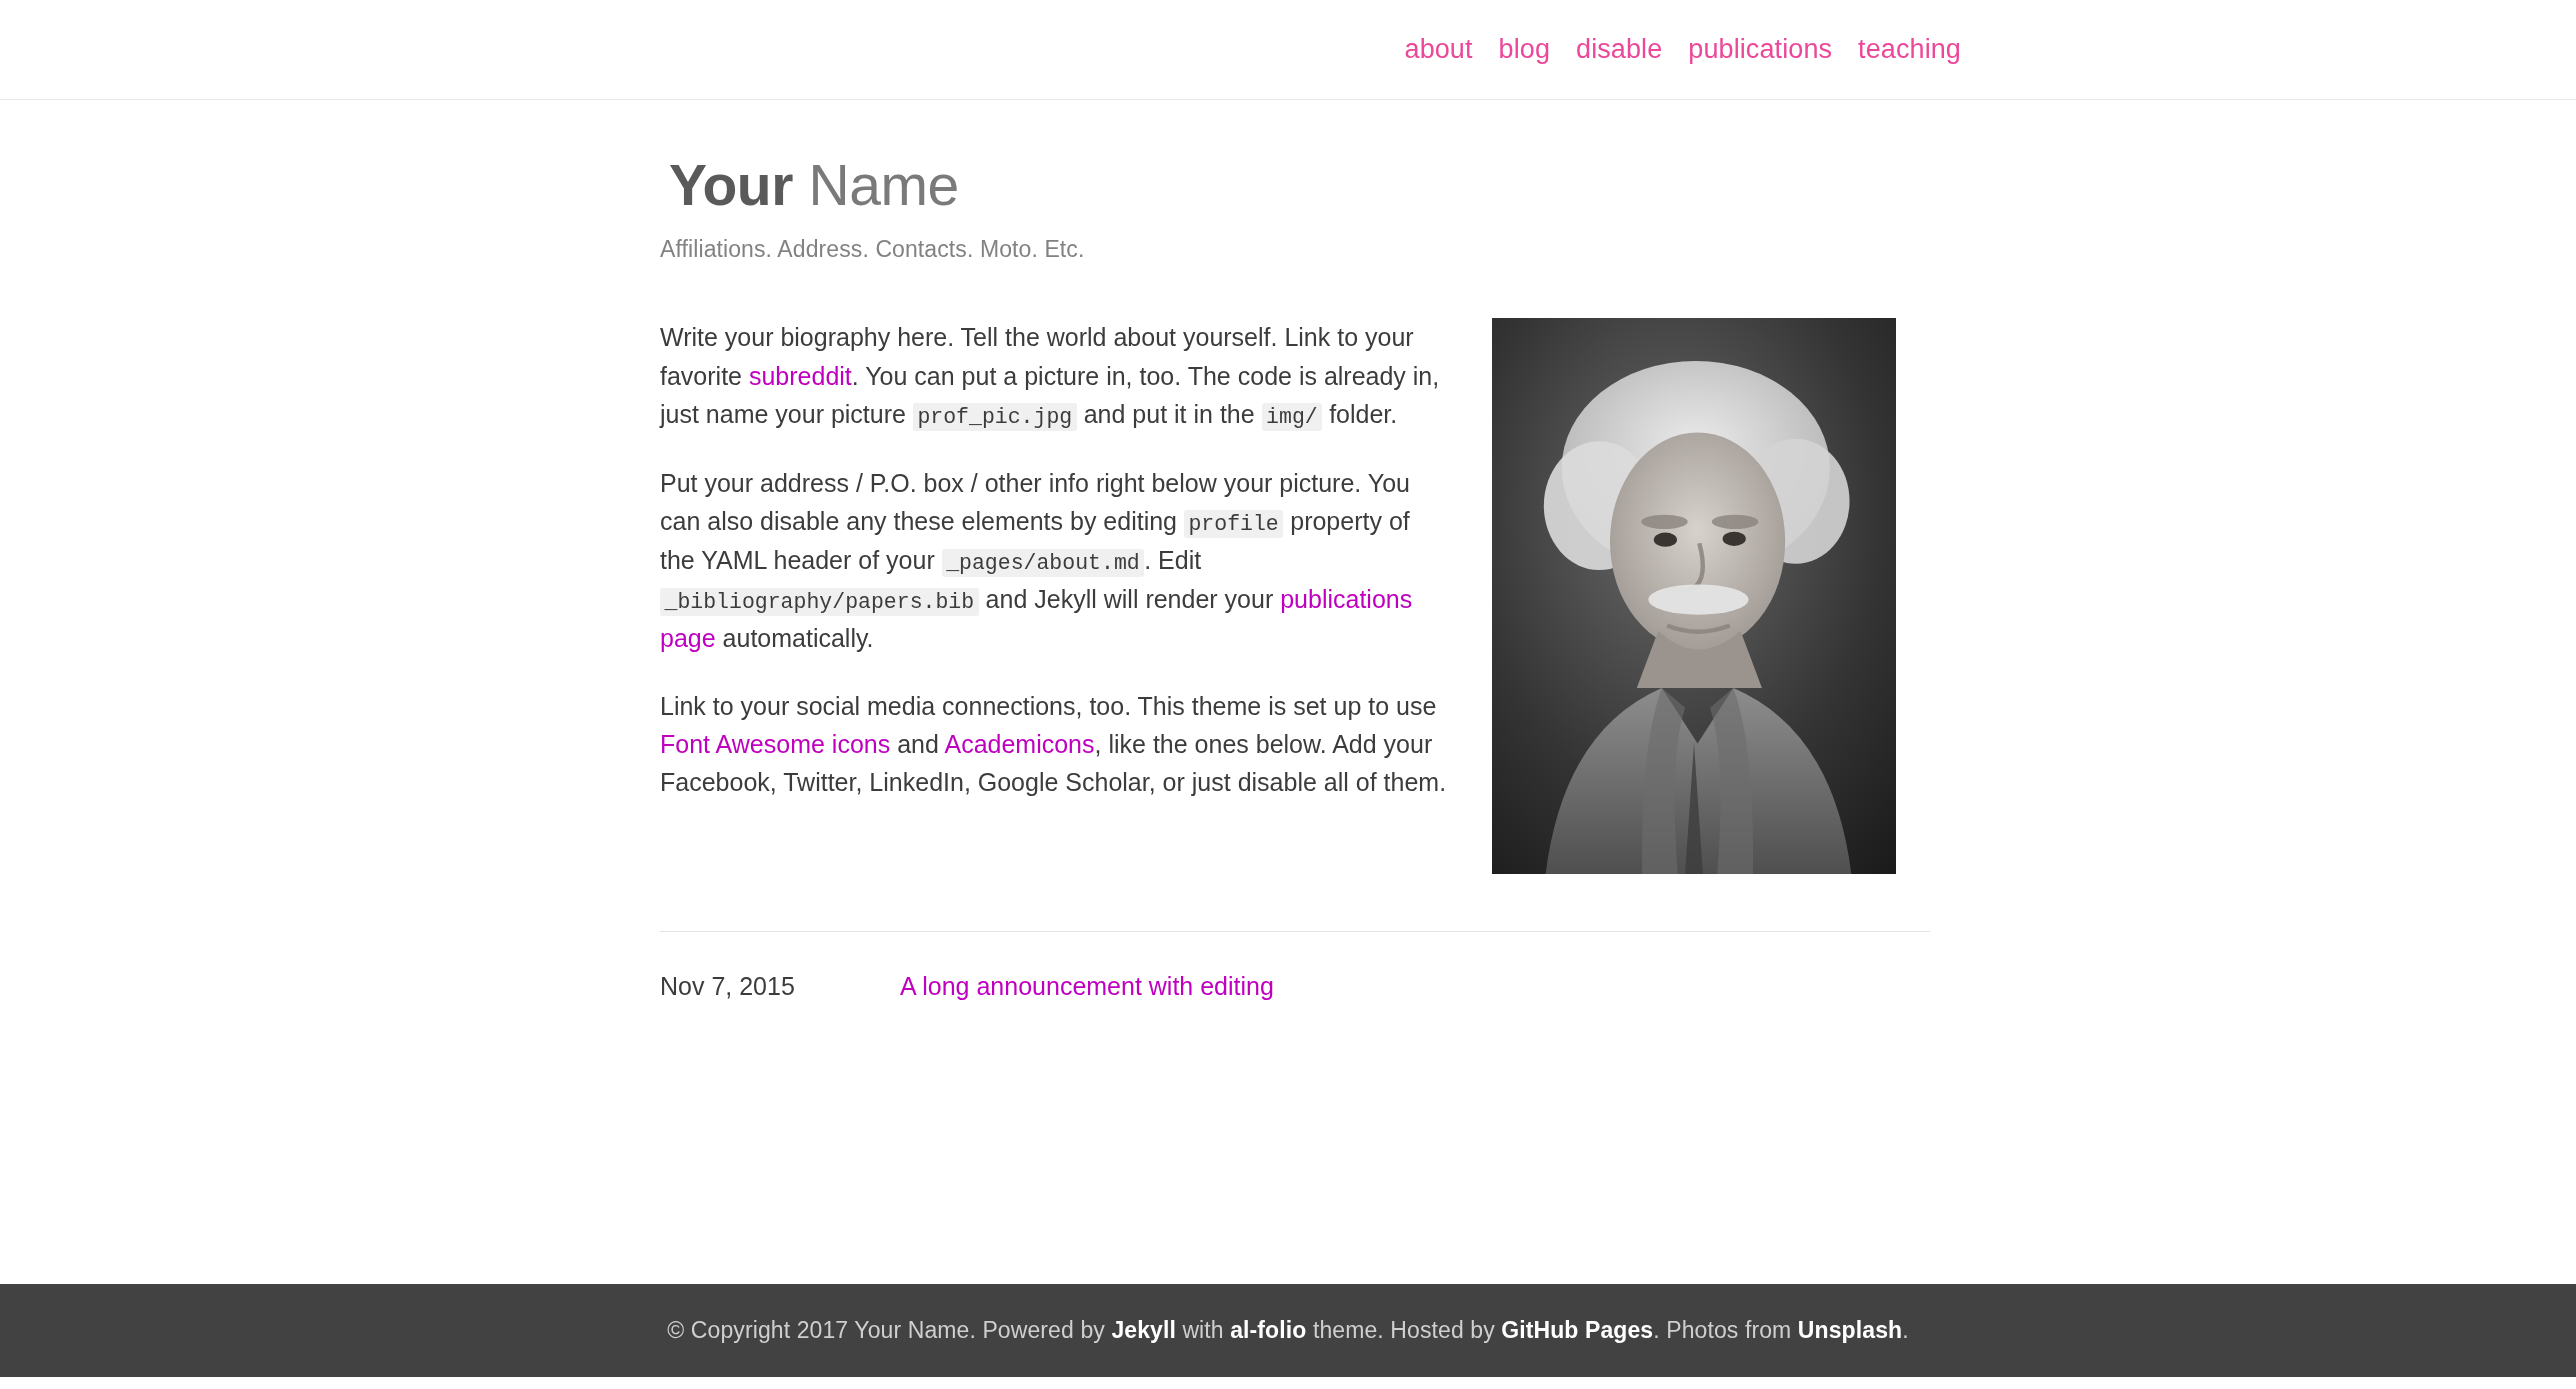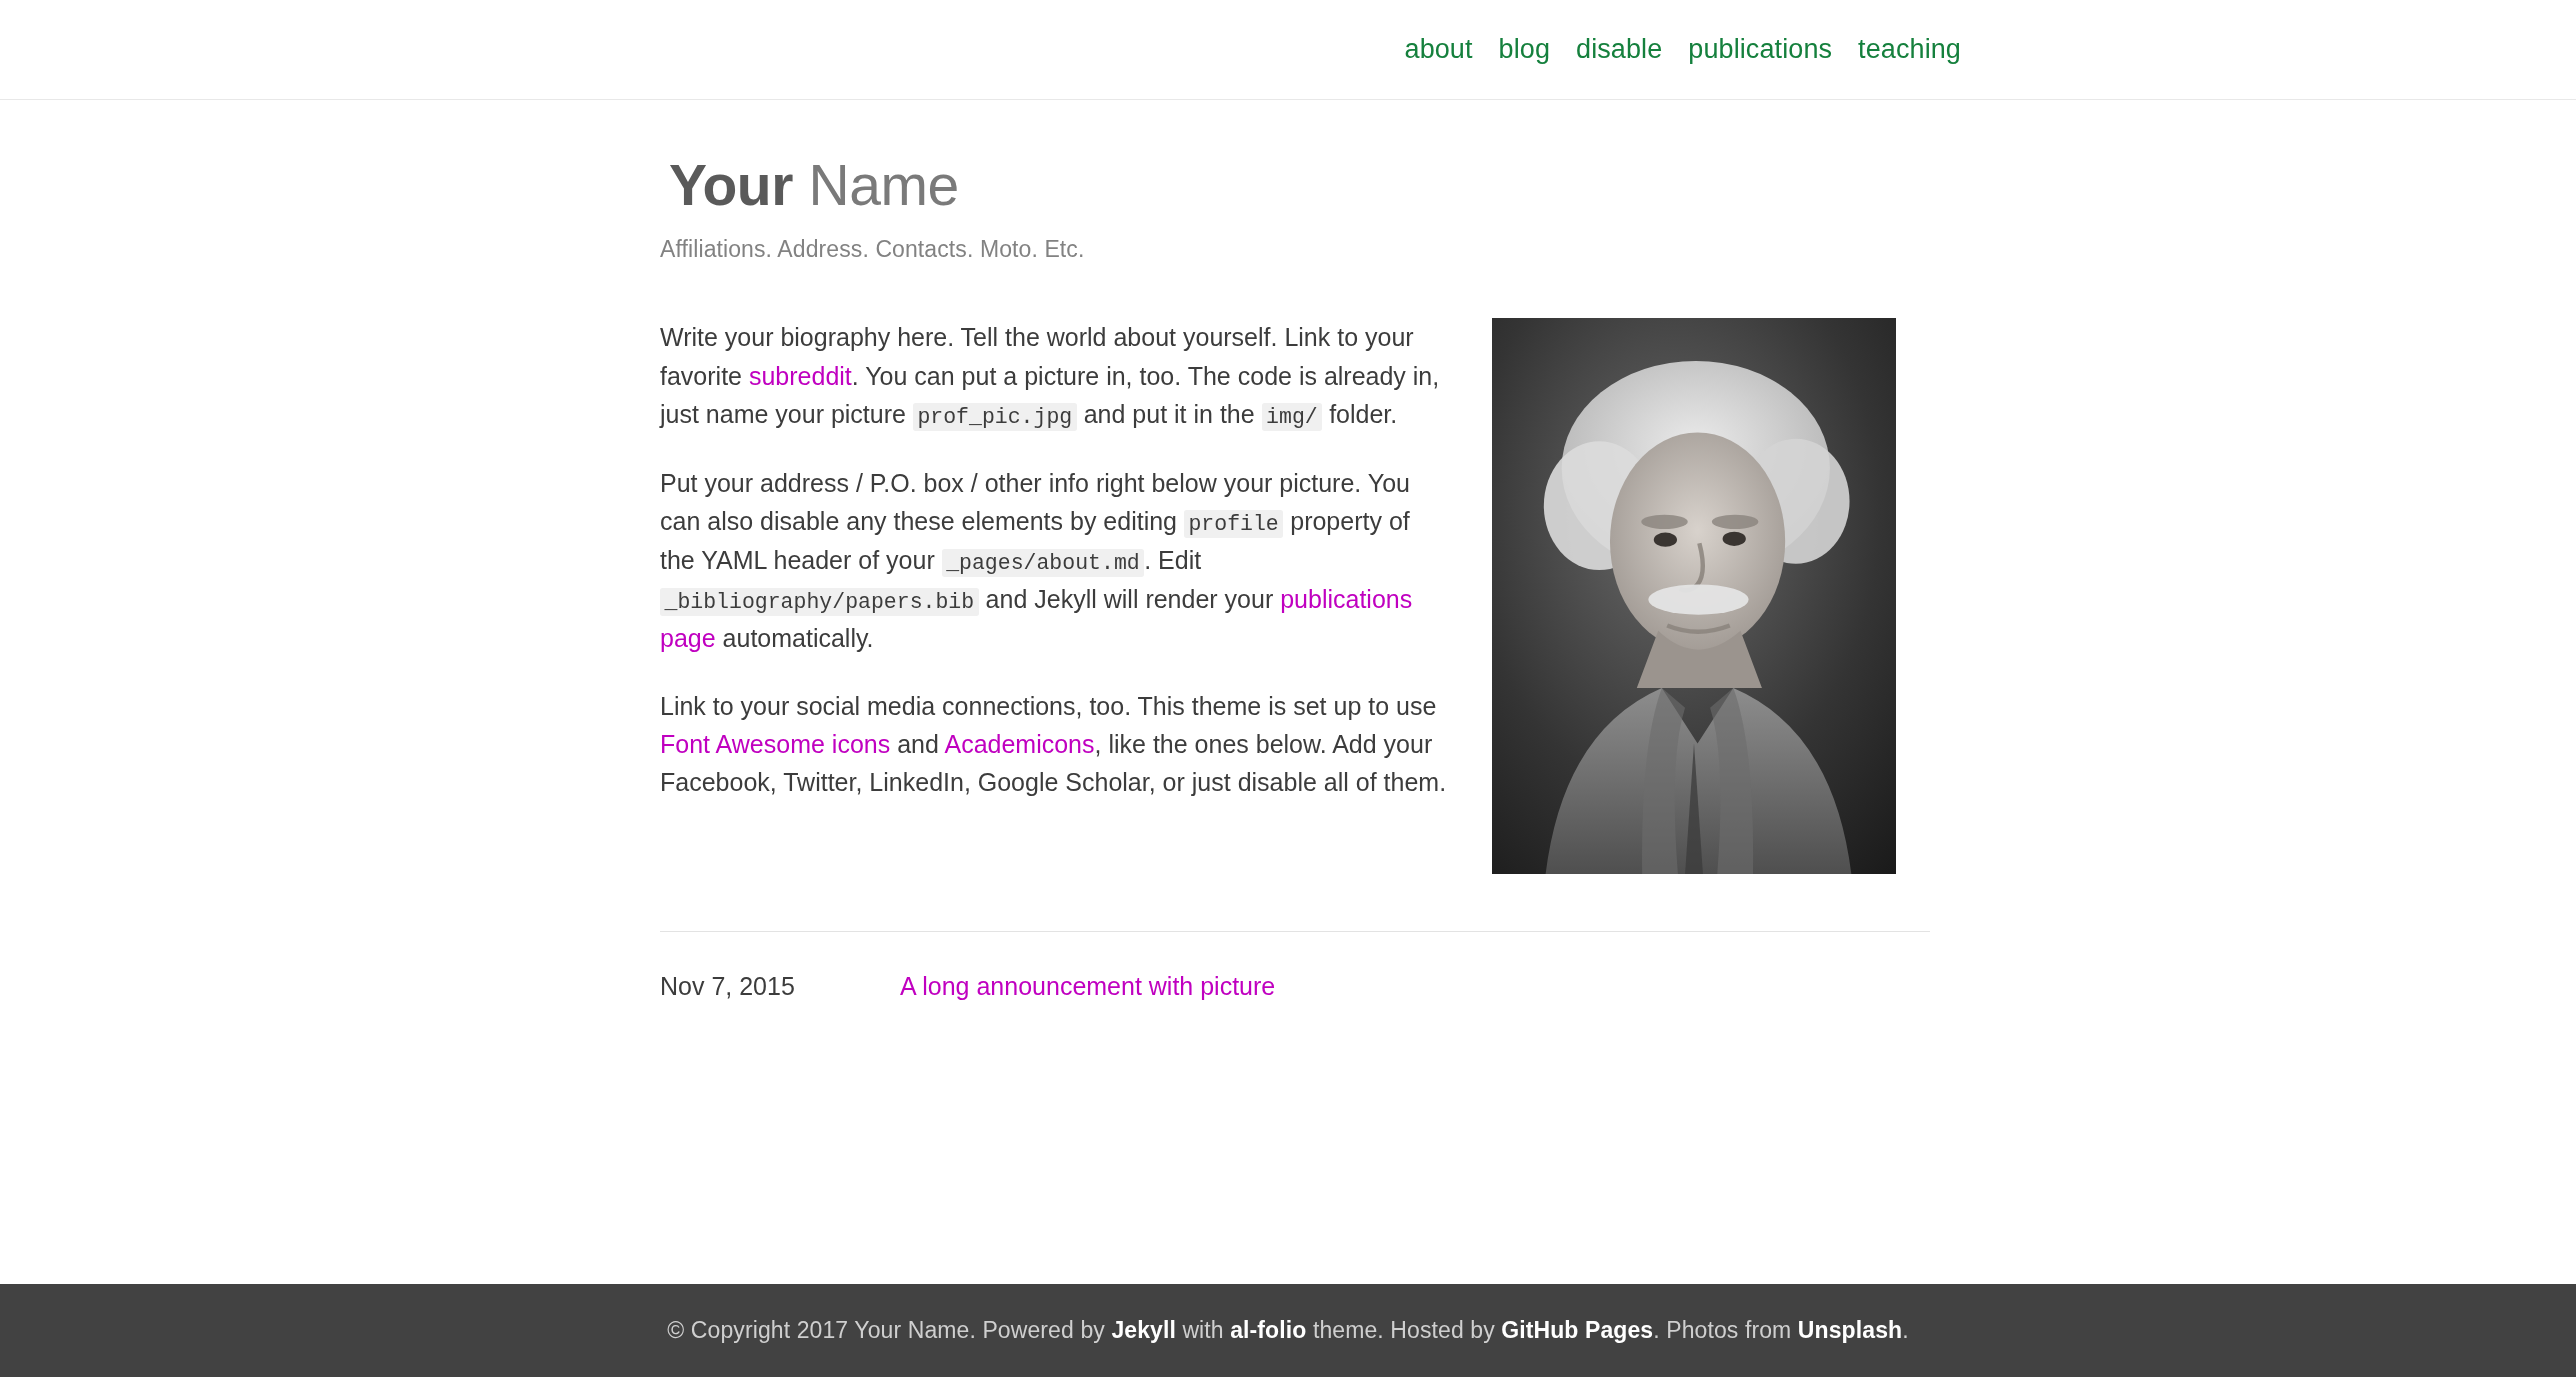--- a/index.html
+++ b/index.html
@@ -33,21 +33,21 @@
     padding-right: 615px;
     background: #fff;
   }
   .nav-links {
     display: flex;
     align-items: baseline;
     gap: 26px;
   }
   .nav-link {
     font-size: 27px;
-    color: #15803d;
+    color: #ec4899;
     text-decoration: none;
     letter-spacing: 0.1px;
     line-height: 1;
     cursor: pointer;
   }
 
   
   .content {
     width: 1270px;
     margin-left: 660px;
@@ -261,21 +261,21 @@
 
     </div>
 
     <div class="divider"></div>
 
     <section class="news">
       <table class="news-table">
         <tbody>
           <tr>
             <td class="news-date">Nov 7, 2015</td>
-            <td><a class="link">A long announcement with picture</a></td>
+            <td><a class="link">A long announcement with editing</a></td>
           </tr>
         </tbody>
       </table>
     </section>
 
   </main>
 
   <footer class="footer">
     <div class="footer-text"><span>© Copyright 2017 Your Name. Powered by </span><a>Jekyll</a><span> with </span><a>al-folio</a><span> theme. Hosted by </span><a>GitHub Pages</a><span>. Photos from </span><a>Unsplash</a><span>.</span></div>
   </footer>

